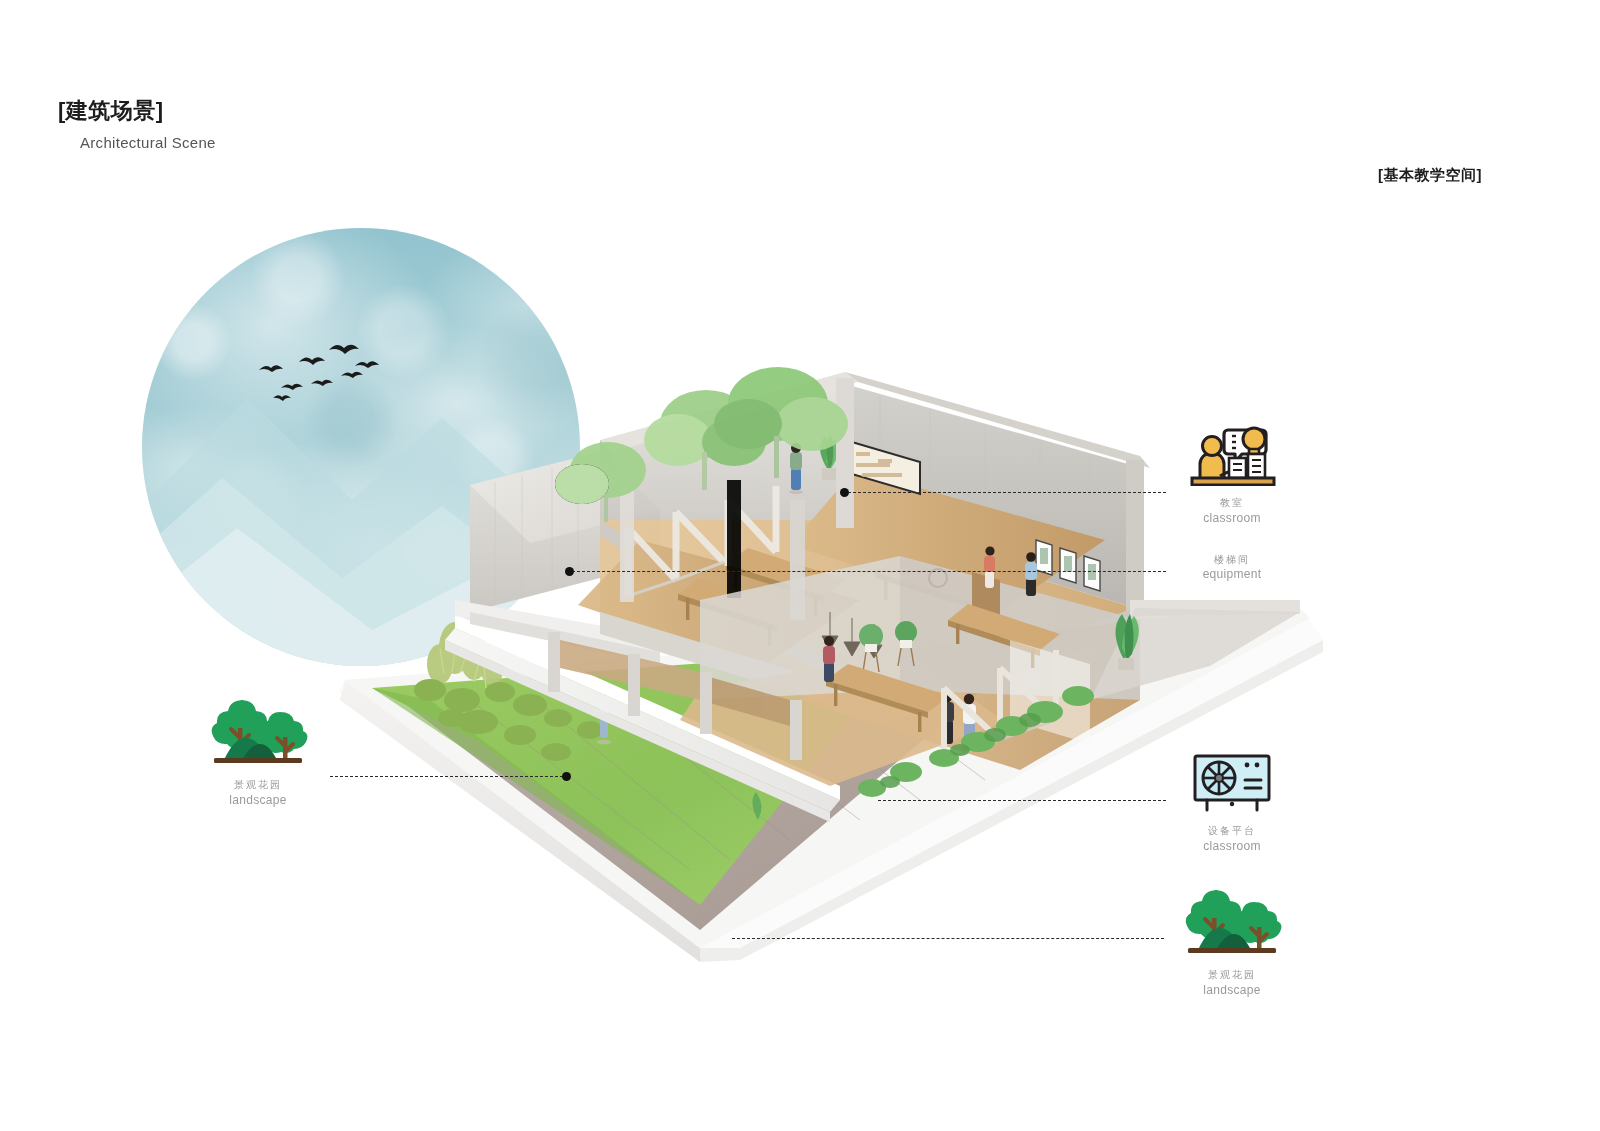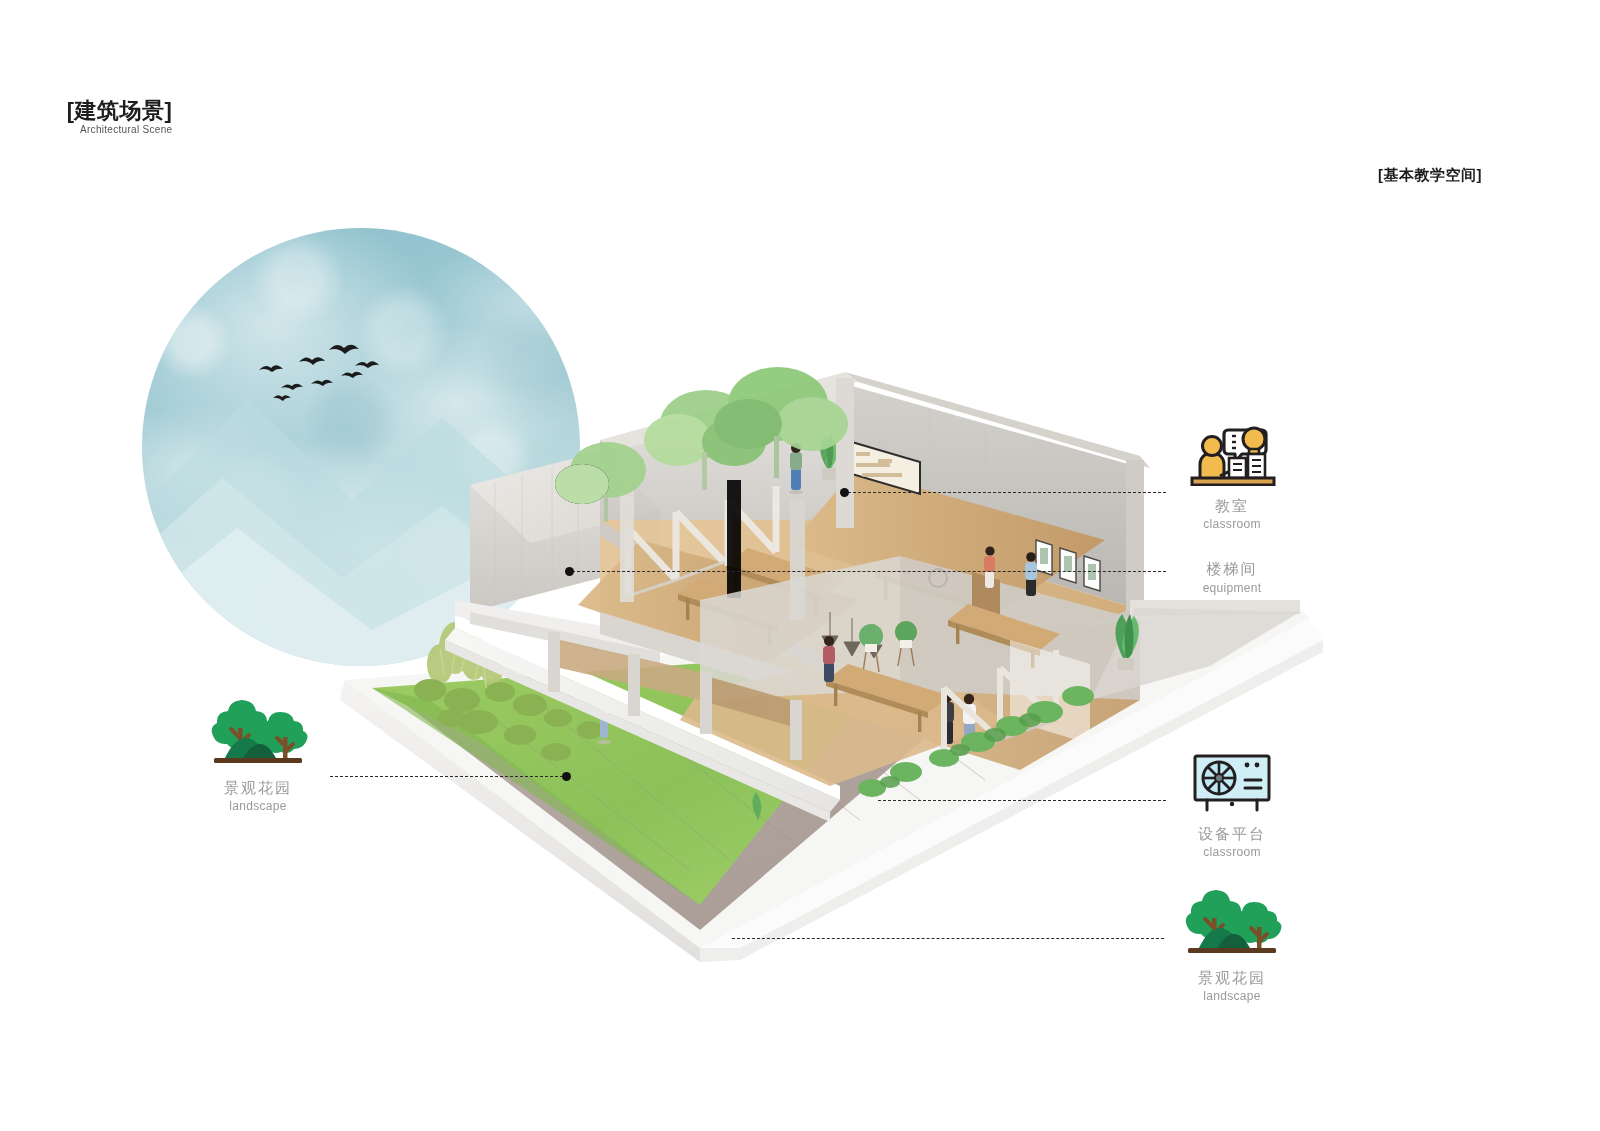--- a/index.html
+++ b/index.html
@@ -21,25 +21,25 @@
     position: absolute;
     left: 58px;
     top: 98px;
   }
   #title-cn {
     font-size: 22px;
     font-weight: bold;
     color: #1d1d1d;
     letter-spacing: 0.5px;
     line-height: 1.2;
-    text-align: right;
   }
   #title-en {
-    font-size: 10px;
+    font-size: 15px;
     color: #555;
+    margin-top: 10px;
     margin-left: 22px;
     letter-spacing: 0.3px;
   }
   #corner-label {
     position: absolute;
     right: 118px;
     top: 166px;
     font-size: 15px;
     font-weight: bold;
     color: #1d1d1d;
@@ -108,21 +108,21 @@
     width: 160px;
     text-align: center;
   }
   .legend .icon-wrap {
     display: flex;
     align-items: flex-end;
     justify-content: center;
     height: 78px;
   }
   .legend .cap-cn {
-    font-size: 15px;
+    font-size: 10px;
     color: #9a9a9a;
     letter-spacing: 2px;
     margin-top: 10px;
     line-height: 1.35;
   }
   .legend .cap-en {
     font-size: 12px;
     color: #9a9a9a;
     letter-spacing: .3px;
     line-height: 1.35;

